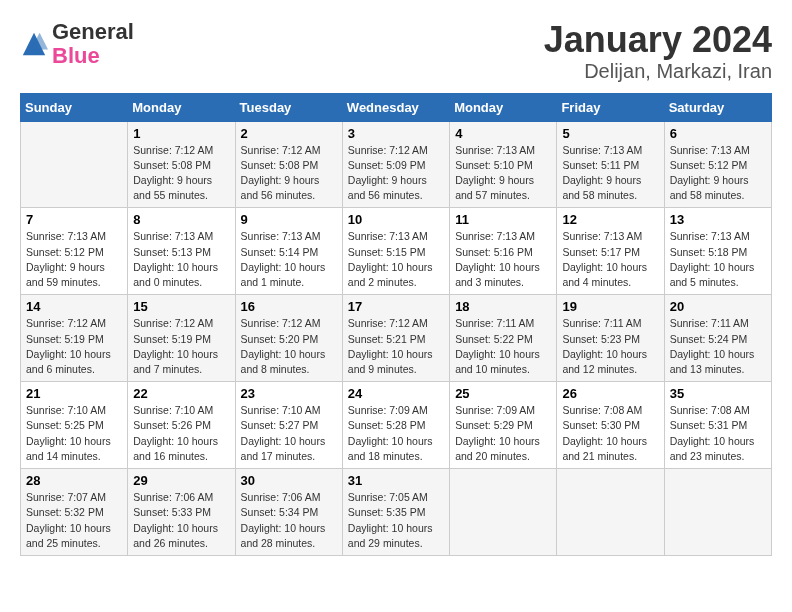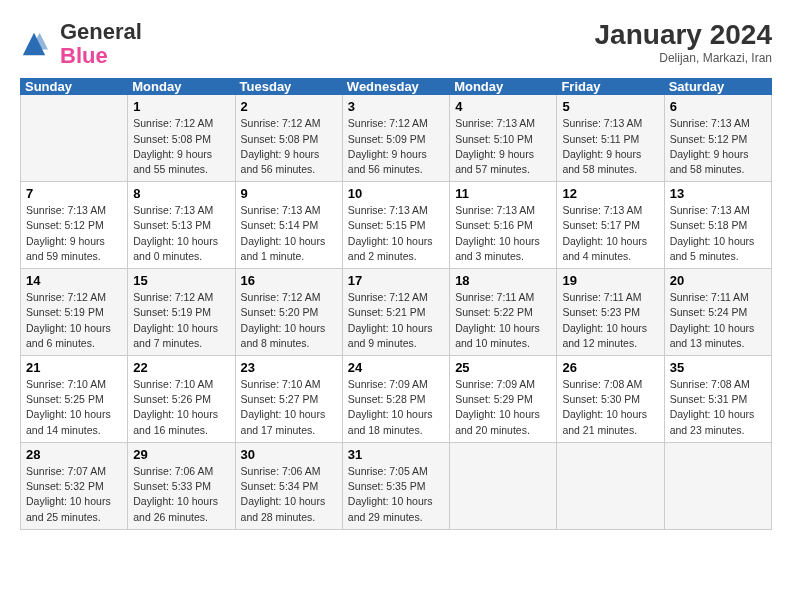--- a/index.html
+++ b/index.html
@@ -12,55 +12,55 @@
     }
     .header {
       display: flex;
       justify-content: space-between;
       align-items: flex-start;
       margin-bottom: 10px;
     }
     .logo {
       display: flex;
       align-items: center;
-      gap: 12px;
+      gap: 4px;
     }
     .logo-text {
       font-size: 22px;
       font-weight: bold;
       line-height: 1.1;
     }
     .logo-general { color: #333; }
     .logo-blue { color: #ec4899; }
     .logo-icon {
       width: 28px;
       height: 28px;
     }
     .title-block {
       text-align: right;
     }
     .month-year {
-      font-size: 28px;
+      font-size: 36px;
       font-weight: bold;
       color: #333;
       line-height: 1.1;
     }
     .location {
-      font-size: 12px;
+      font-size: 20px;
       color: #555;
     }
     table {
       width: 100%;
       border-collapse: collapse;
       font-size: 11px;
     }
     thead tr th {
       background-color: #2a6db5;
       color: #fff;
-      padding: 0 4px;
+      padding: 6px 4px;
       text-align: left;
       font-size: 13px;
       font-weight: bold;
       border: 1px solid #2a6db5;
     }
     tbody tr td {
       border: 1px solid #ccc;
       vertical-align: top;
       padding: 4px 5px;
       min-height: 70px;

